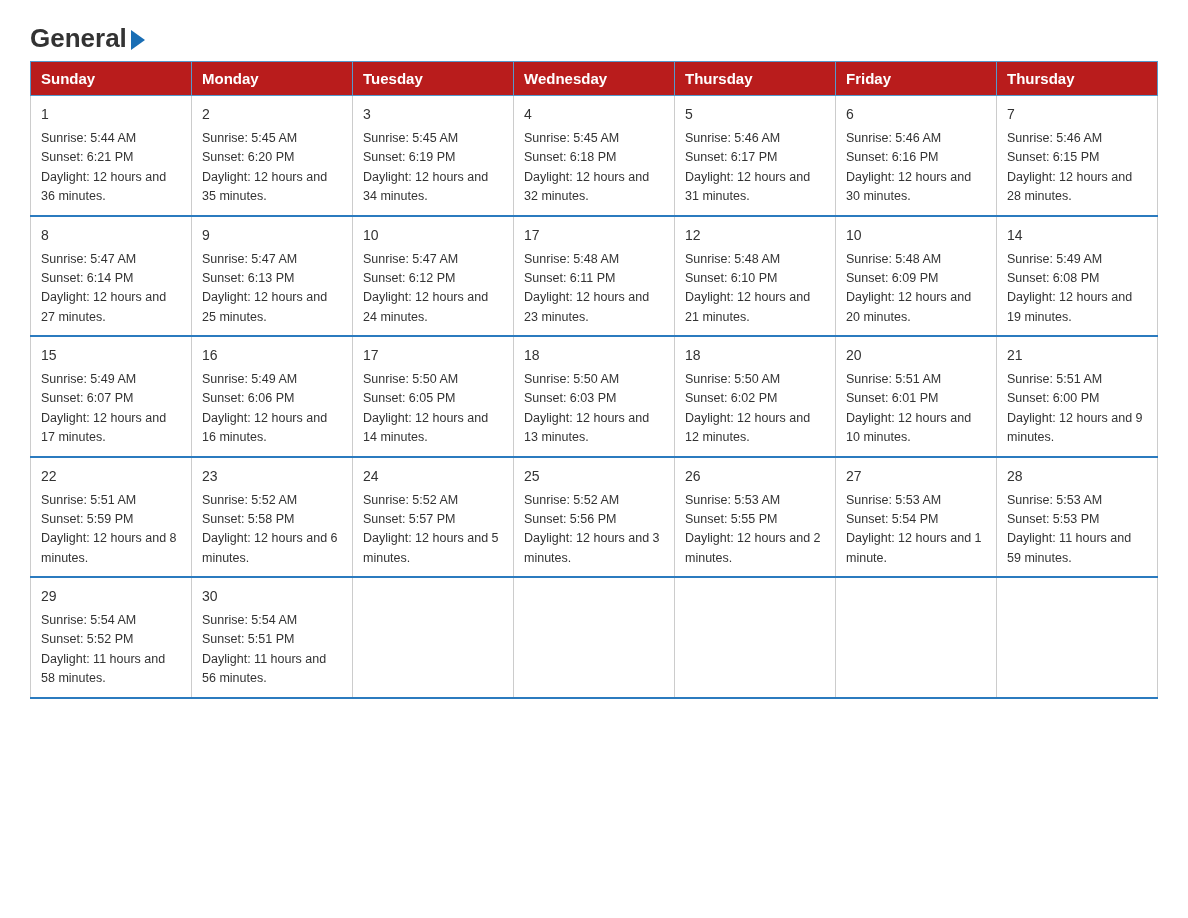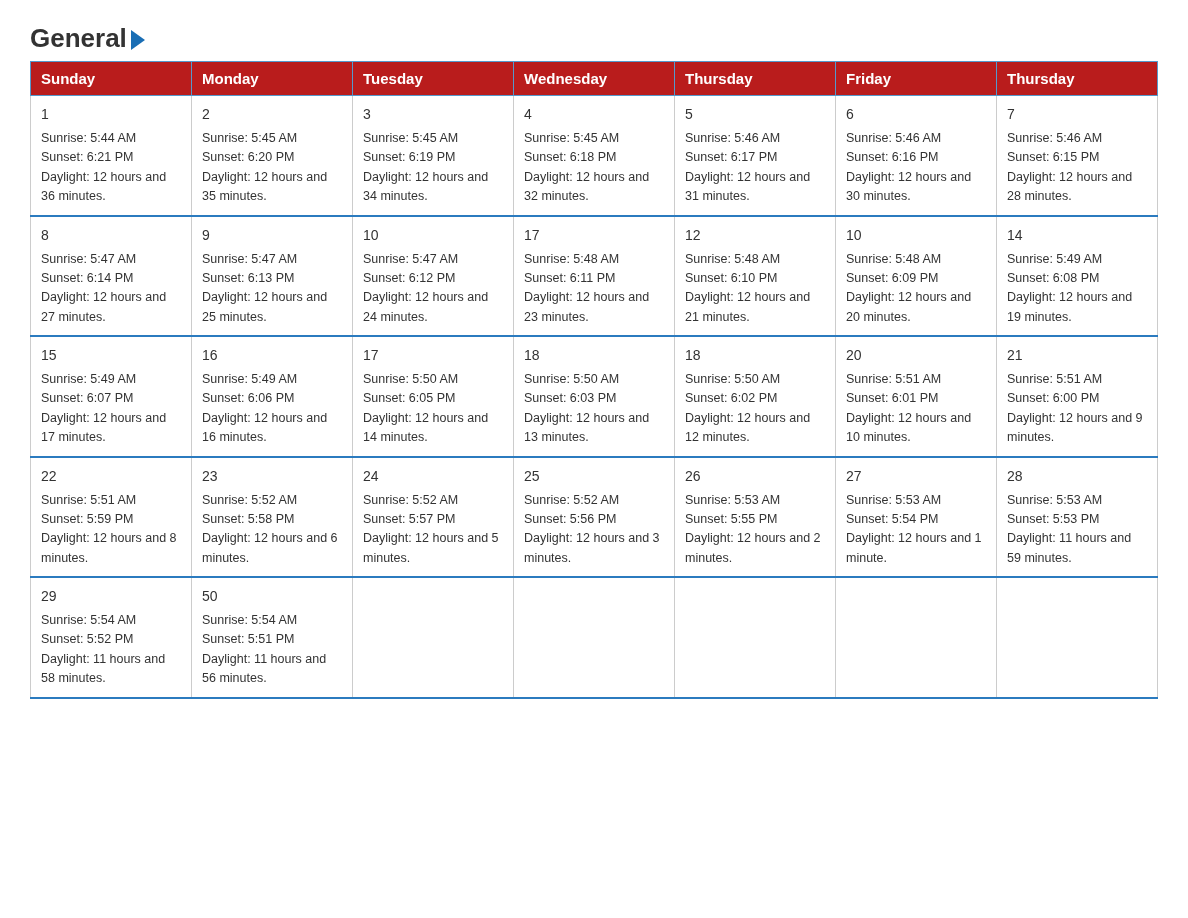--- a/index.html
+++ b/index.html
@@ -362,21 +362,21 @@
       <tr class="week-row">
         <td>
         <div class="day-num">29</div>
         <div class="day-info">
           Sunrise: 5:54 AM<br>
           Sunset: 5:52 PM<br>
           Daylight: 11 hours and 58 minutes.
         </div>
       </td>
         <td>
-        <div class="day-num">50</div>
+        <div class="day-num">30</div>
         <div class="day-info">
           Sunrise: 5:54 AM<br>
           Sunset: 5:51 PM<br>
           Daylight: 11 hours and 56 minutes.
         </div>
       </td>
         <td class="empty-cell"></td>
         <td class="empty-cell"></td>
         <td class="empty-cell"></td>
         <td class="empty-cell"></td>

